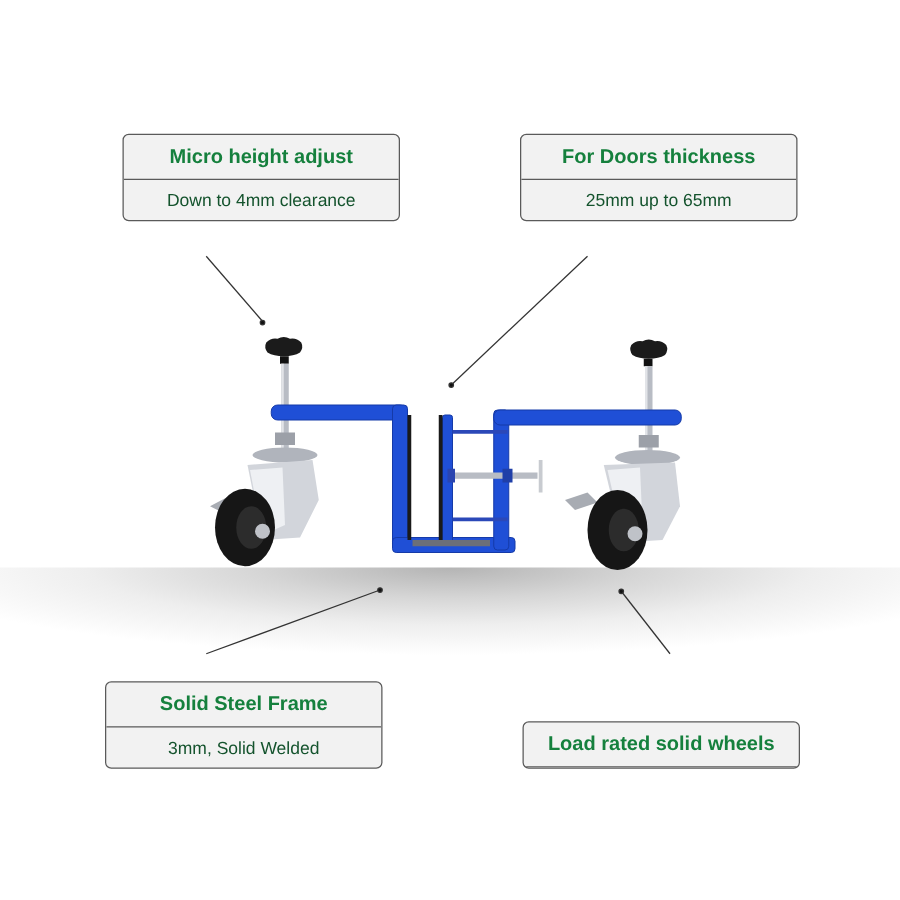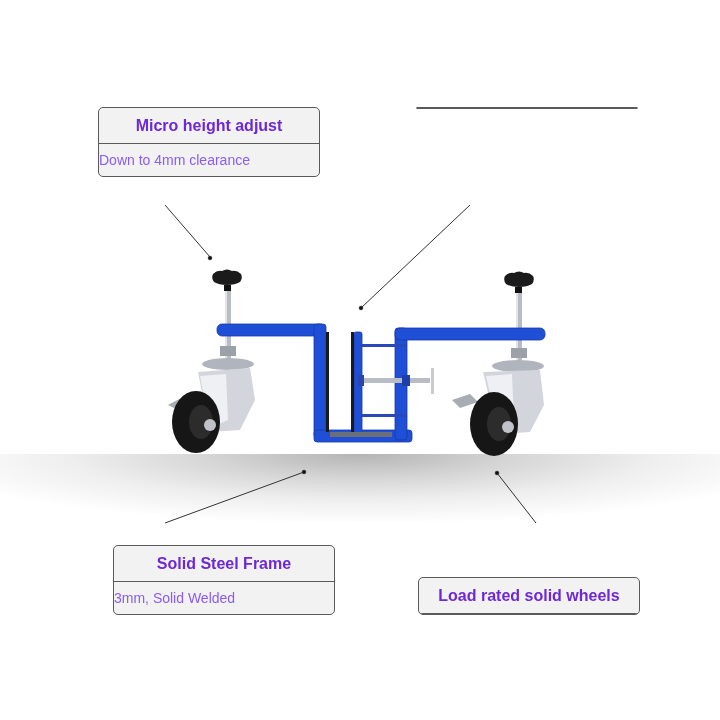--- a/index.html
+++ b/index.html
@@ -10,30 +10,30 @@
       position: absolute; left: 0; top: 454px; width: 720px; height: 70px;
       background: radial-gradient(ellipse 62% 100% at 50% 0%, #b4b4b4 0%, #d6d6d6 35%, #eeeeee 65%, #ffffff 100%);
     }
 
     .callout {
       position: absolute; width: 222px;
       background: #f2f2f2; border: 1px solid #5a5a5a; border-radius: 5px; overflow: hidden;
     }
     .callout .title {
       height: 36px; line-height: 36px; text-align: center;
-      font-weight: bold; font-size: 16px; color: #6d28d9;
+      font-weight: bold; font-size: 16px; color: #15803d;
       border-bottom: 1px solid #5a5a5a;
     }
     .callout .sub {
-      height: 32px; line-height: 32px; 
-      font-size: 14px; color: #8b5cf6;
+      height: 32px; line-height: 32px; text-align: center;
+      font-size: 14px; color: #14532d;
     }
     #c1 { left: 98px;  top: 107px; }
     #c2 { left: 416px; top: 107px; }
-    #c3 { left: 113px; top: 545px; }
+    #c3 { left: 84px; top: 545px; }
     #c4 { left: 418px; top: 577px; }
 
     svg.overlay { position: absolute; left: 0; top: 0; width: 720px; height: 720px; }
   </style>
 </head>
 <body>
 
 <div class="floor"></div>
 
 <svg class="overlay" viewBox="0 0 720 720">
@@ -115,20 +115,22 @@
   <rect x="431" y="368" width="3" height="26" fill="#c8cbd0"></rect>
   <rect x="358" y="375" width="6" height="11" fill="#2a45b0"></rect>
 </svg>
 
 <div class="callout" id="c1">
   <div class="title">Micro height adjust</div>
   <div class="sub">Down to 4mm clearance</div>
 </div>
 
 <div class="callout" id="c2">
+  <div class="title">For Doors thickness</div>
+  <div class="sub">25mm up to 65mm</div>
 </div>
 
 <div class="callout" id="c3">
   <div class="title">Solid Steel Frame</div>
   <div class="sub">3mm, Solid Welded</div>
 </div>
 
 <div class="callout" id="c4">
   <div class="title">Load rated solid wheels</div>
 </div>

